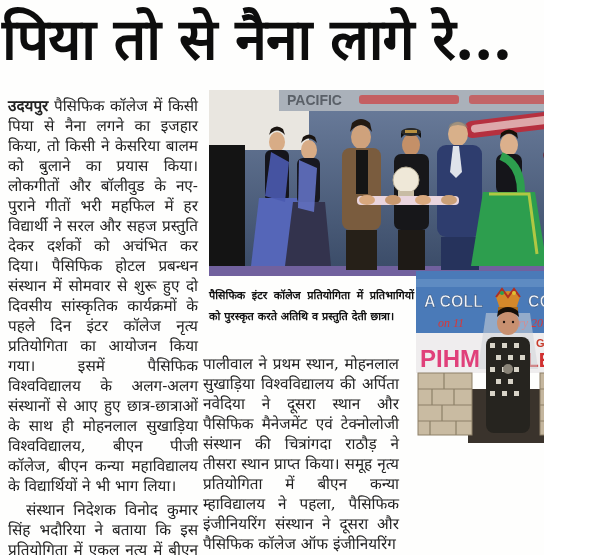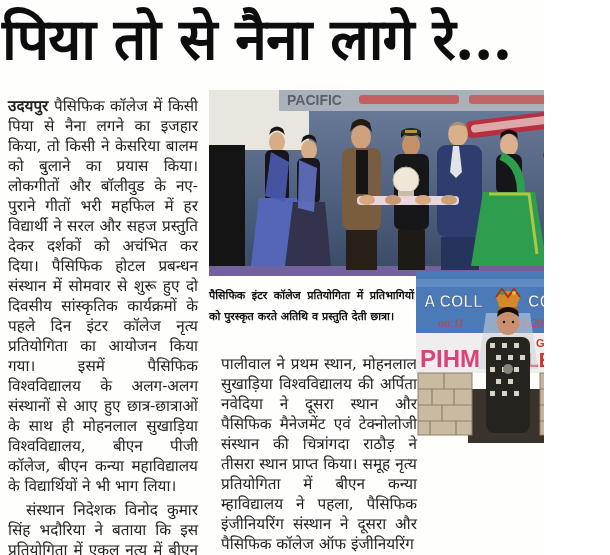--- a/index.html
+++ b/index.html
@@ -13,21 +13,21 @@
     font-size:57px;font-weight:bold;color:#0d0d0d;line-height:94px;
     white-space:nowrap;letter-spacing:-1px;
   }
   .bodycol{
     position:absolute;text-align:justify;font-size:15.3px;line-height:20px;
     color:#222;
   }
   .bodycol p{margin:4px;}
   .indent{text-indent:18px;}
   .col1{left:4px;top:92px;width:198px;height:462px;}
-  .col2{left:217px;top:350px;width:204px;height:206px;}
+  .col2{left:199px;top:350px;width:204px;height:206px;}
   .col3{left:411px;top:450px;width:197px;height:102px;}
   .caption{
     position:absolute;left:209px;top:285px;width:205px;
     font-weight:bold;font-size:11px;line-height:21px;text-align:justify;color:#111;
   }
   .photo{position:absolute;display:block;}
   .photo-main{left:209px;top:90px;width:389px;height:186px;}
   .photo-small{left:416px;top:271px;width:184px;height:172px;}
   svg{display:block;}
   .dateline{font-weight:bold;}

